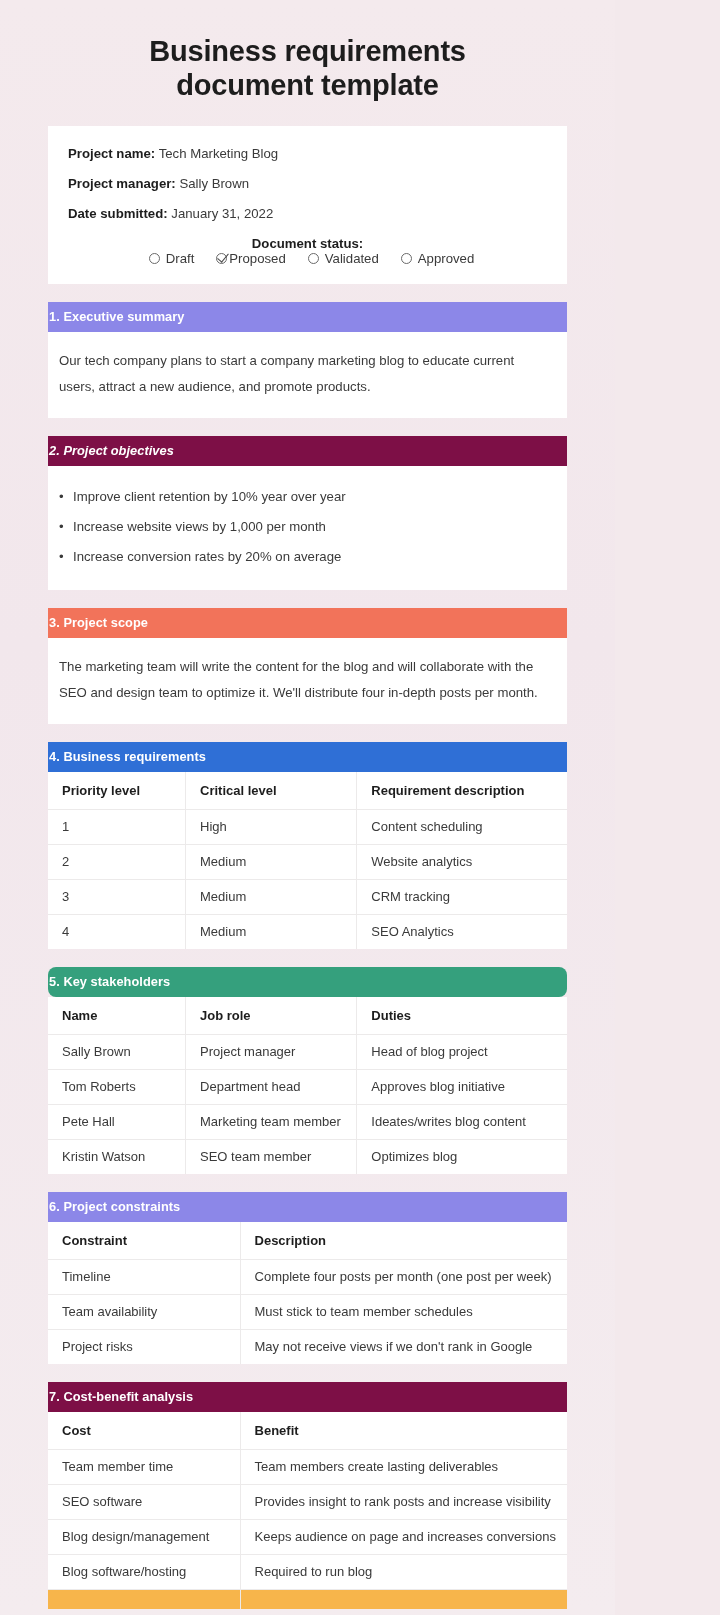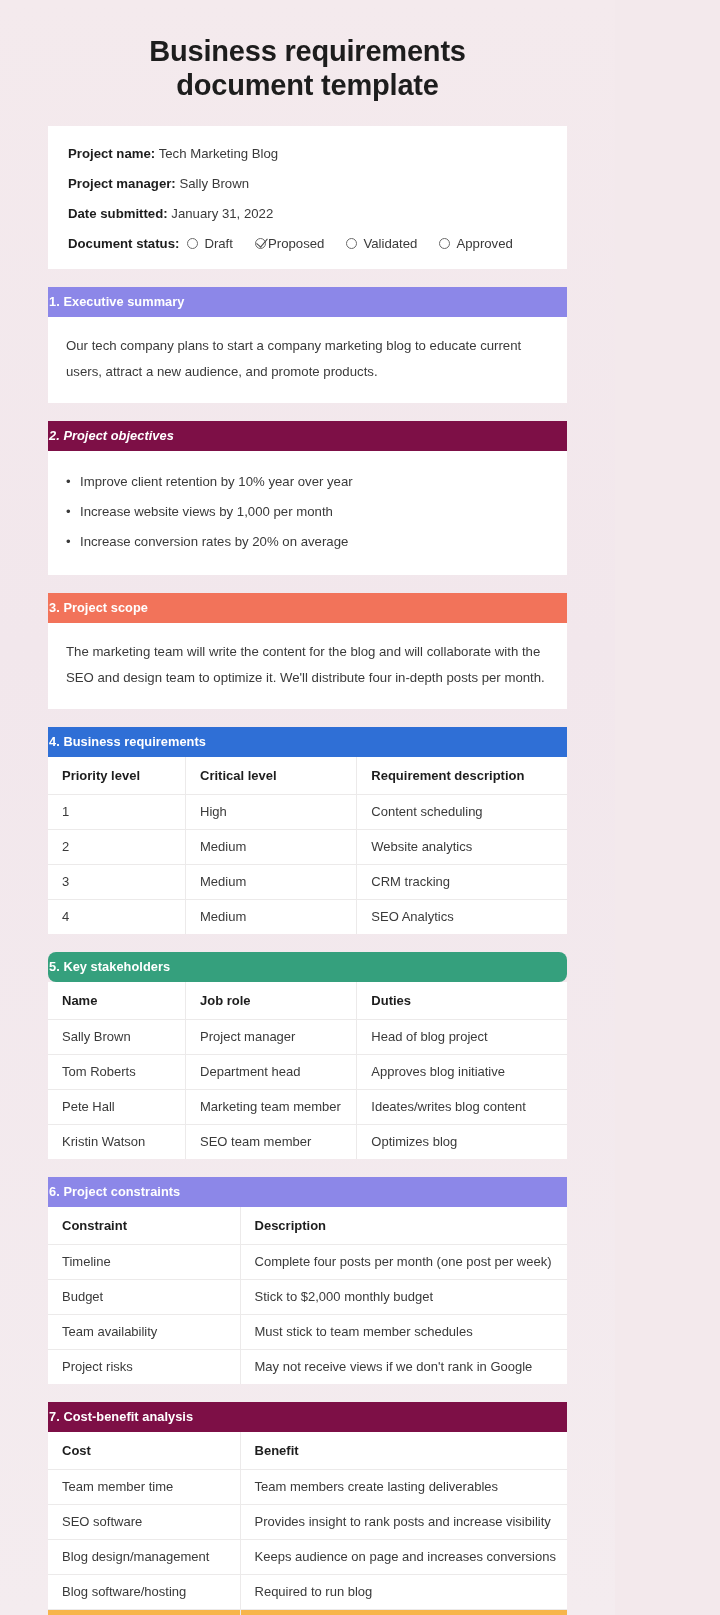--- a/index.html
+++ b/index.html
@@ -37,21 +37,21 @@
   }
   .meta-row {
     font-size: 13.2px;
     line-height: 15px;
     color: #3a3a3a;
     margin-bottom: 15px;
     white-space: nowrap;
   }
   .meta-row:last-child { margin-bottom: 0; }
   .meta-label { font-weight: 700; color: #1d1d1d; }
-  .status-row { display: flex; align-items: center; gap: 0; }
+  .status-row { display: flex; align-items: center; gap: 0; flex-direction: column; }
   .status-opts { display: flex; align-items: center; margin-left: 8px; }
   .opt {
     display: flex;
     align-items: center;
     margin-right: 22px;
     font-size: 13.2px;
     color: #3a3a3a;
   }
   .opt:last-child { margin-right: 0; }
   .radio {
@@ -76,21 +76,21 @@
   .section { margin-top: 18px; }
   .sec-head {
     font-size: 12.8px;
     font-weight: 600;
     color: #ffffff;
     padding: 7px 14px 8px 1px;
     letter-spacing: 0.05px;
   }
   .sec-body {
     background: #ffffff;
-    padding: 16px 18px 18px 18px;
+    padding: 16px 18px 18px 11px;
     font-size: 13.2px;
     line-height: 26px;
     color: #3a3a3a;
   }
   .sec-body p { margin: 0; }
   .bullets { list-style: none; }
   .bullets li { position: relative; padding-left: 14px; line-height: 30px; }
   .bullets li:before {
     content: "\2022";
     position: absolute; left: 0; top: 0;
@@ -299,24 +299,20 @@
               <th class="div">Constraint</th>
               <th>Description</th>
             </tr>
           </thead>
         <tbody>
             <tr>
               <td class="div">Timeline</td>
               <td>Complete four posts per month (one post per week)</td>
             </tr>
             <tr>
-              <td class="div">Budget</td>
-              <td>Stick to $2,000 monthly budget</td>
-            </tr>
-            <tr>
               <td class="div">Team availability</td>
               <td>Must stick to team member schedules</td>
             </tr>
             <tr>
               <td class="div">Project risks</td>
               <td>May not receive views if we don't rank in Google</td>
             </tr>
           </tbody>
       </table>
     </div>

